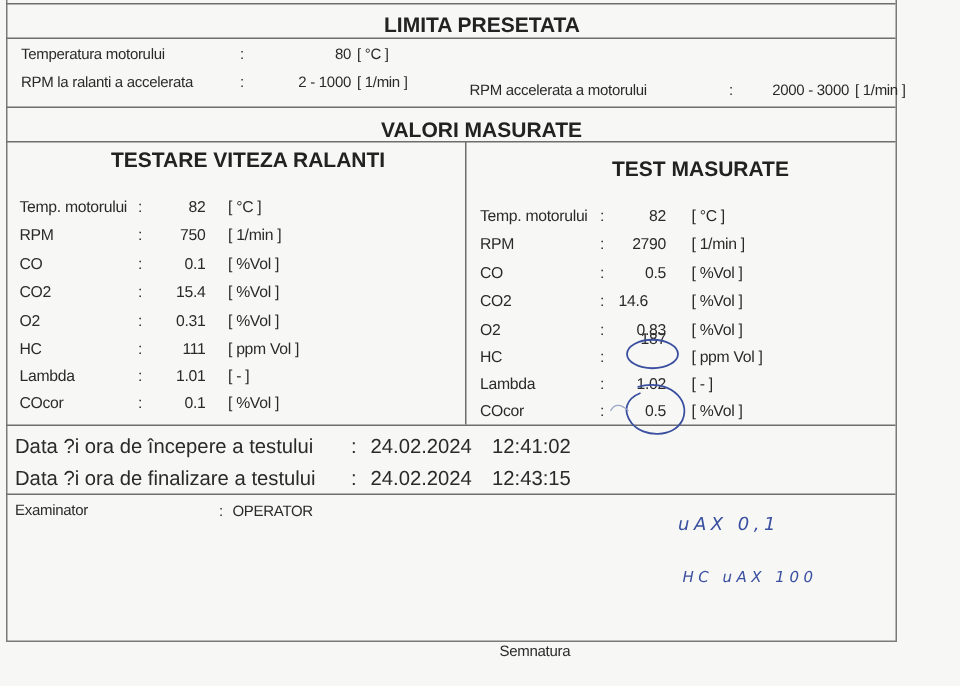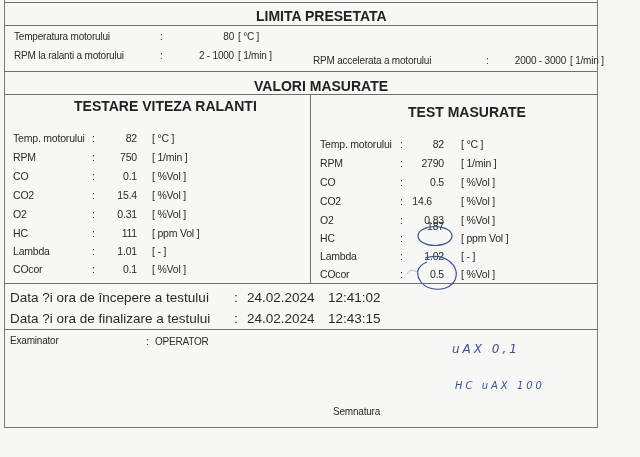--- a/index.html
+++ b/index.html
@@ -31,21 +31,21 @@
 <div class="hline" style="top:283px"></div>
 <div class="hline" style="top:329px"></div>
 <div class="vline" style="left:310px; top:94px; height:189px"></div>
 
 <div class="abs title" style="left:256px; top:8px">LIMITA PRESETATA</div>
 <div class="abs small" style="left:14px; top:31px">Temperatura motorului</div>
 <div class="abs small" style="left:160px; top:31px">:</div>
 <div class="abs small r" style="left:180px; top:31px; width:54px">80</div>
 <div class="abs small" style="left:238px; top:31px">[ °C ]</div>
 
-<div class="abs small" style="left:14px; top:50px">RPM la ralanti a motorului</div>
+<div class="abs small" style="left:14px; top:50px">RPM la ralanti a accelerata</div>
 <div class="abs small" style="left:160px; top:50px">:</div>
 <div class="abs small r" style="left:180px; top:50px; width:54px">2 - 1000</div>
 <div class="abs small" style="left:238px; top:50px">[ 1/min ]</div>
 
 <div class="abs small" style="left:313px; top:55px">RPM accelerata a motorului</div>
 <div class="abs small" style="left:486px; top:55px">:</div>
 <div class="abs small r" style="left:500px; top:55px; width:66px">2000 - 3000</div>
 <div class="abs small" style="left:570px; top:55px">[ 1/min ]</div>
 
 <div class="abs title" style="left:254px; top:78px">VALORI MASURATE</div>
@@ -138,13 +138,13 @@
 <div class="abs big" style="left:247px; top:311px">24.02.2024</div>
 <div class="abs big" style="left:328px; top:311px">12:43:15</div>
 
 <div class="abs small" style="left:10px; top:335px">Examinator</div>
 <div class="abs small" style="left:146px; top:336px">:</div>
 <div class="abs small" style="left:155px; top:336px">OPERATOR</div>
 
 <div class="abs hand" style="left:452px; top:342px">uAX 0,1</div>
 <div class="abs hand" style="left:455px; top:380px; font-size:10px">HC uAX 100</div>
 
-<div class="abs small" style="left:333px; top:406px">Semnatura</div>
+<div class="abs small" style="left:333px; top:429px">Semnatura</div>
 
 </body></html>

